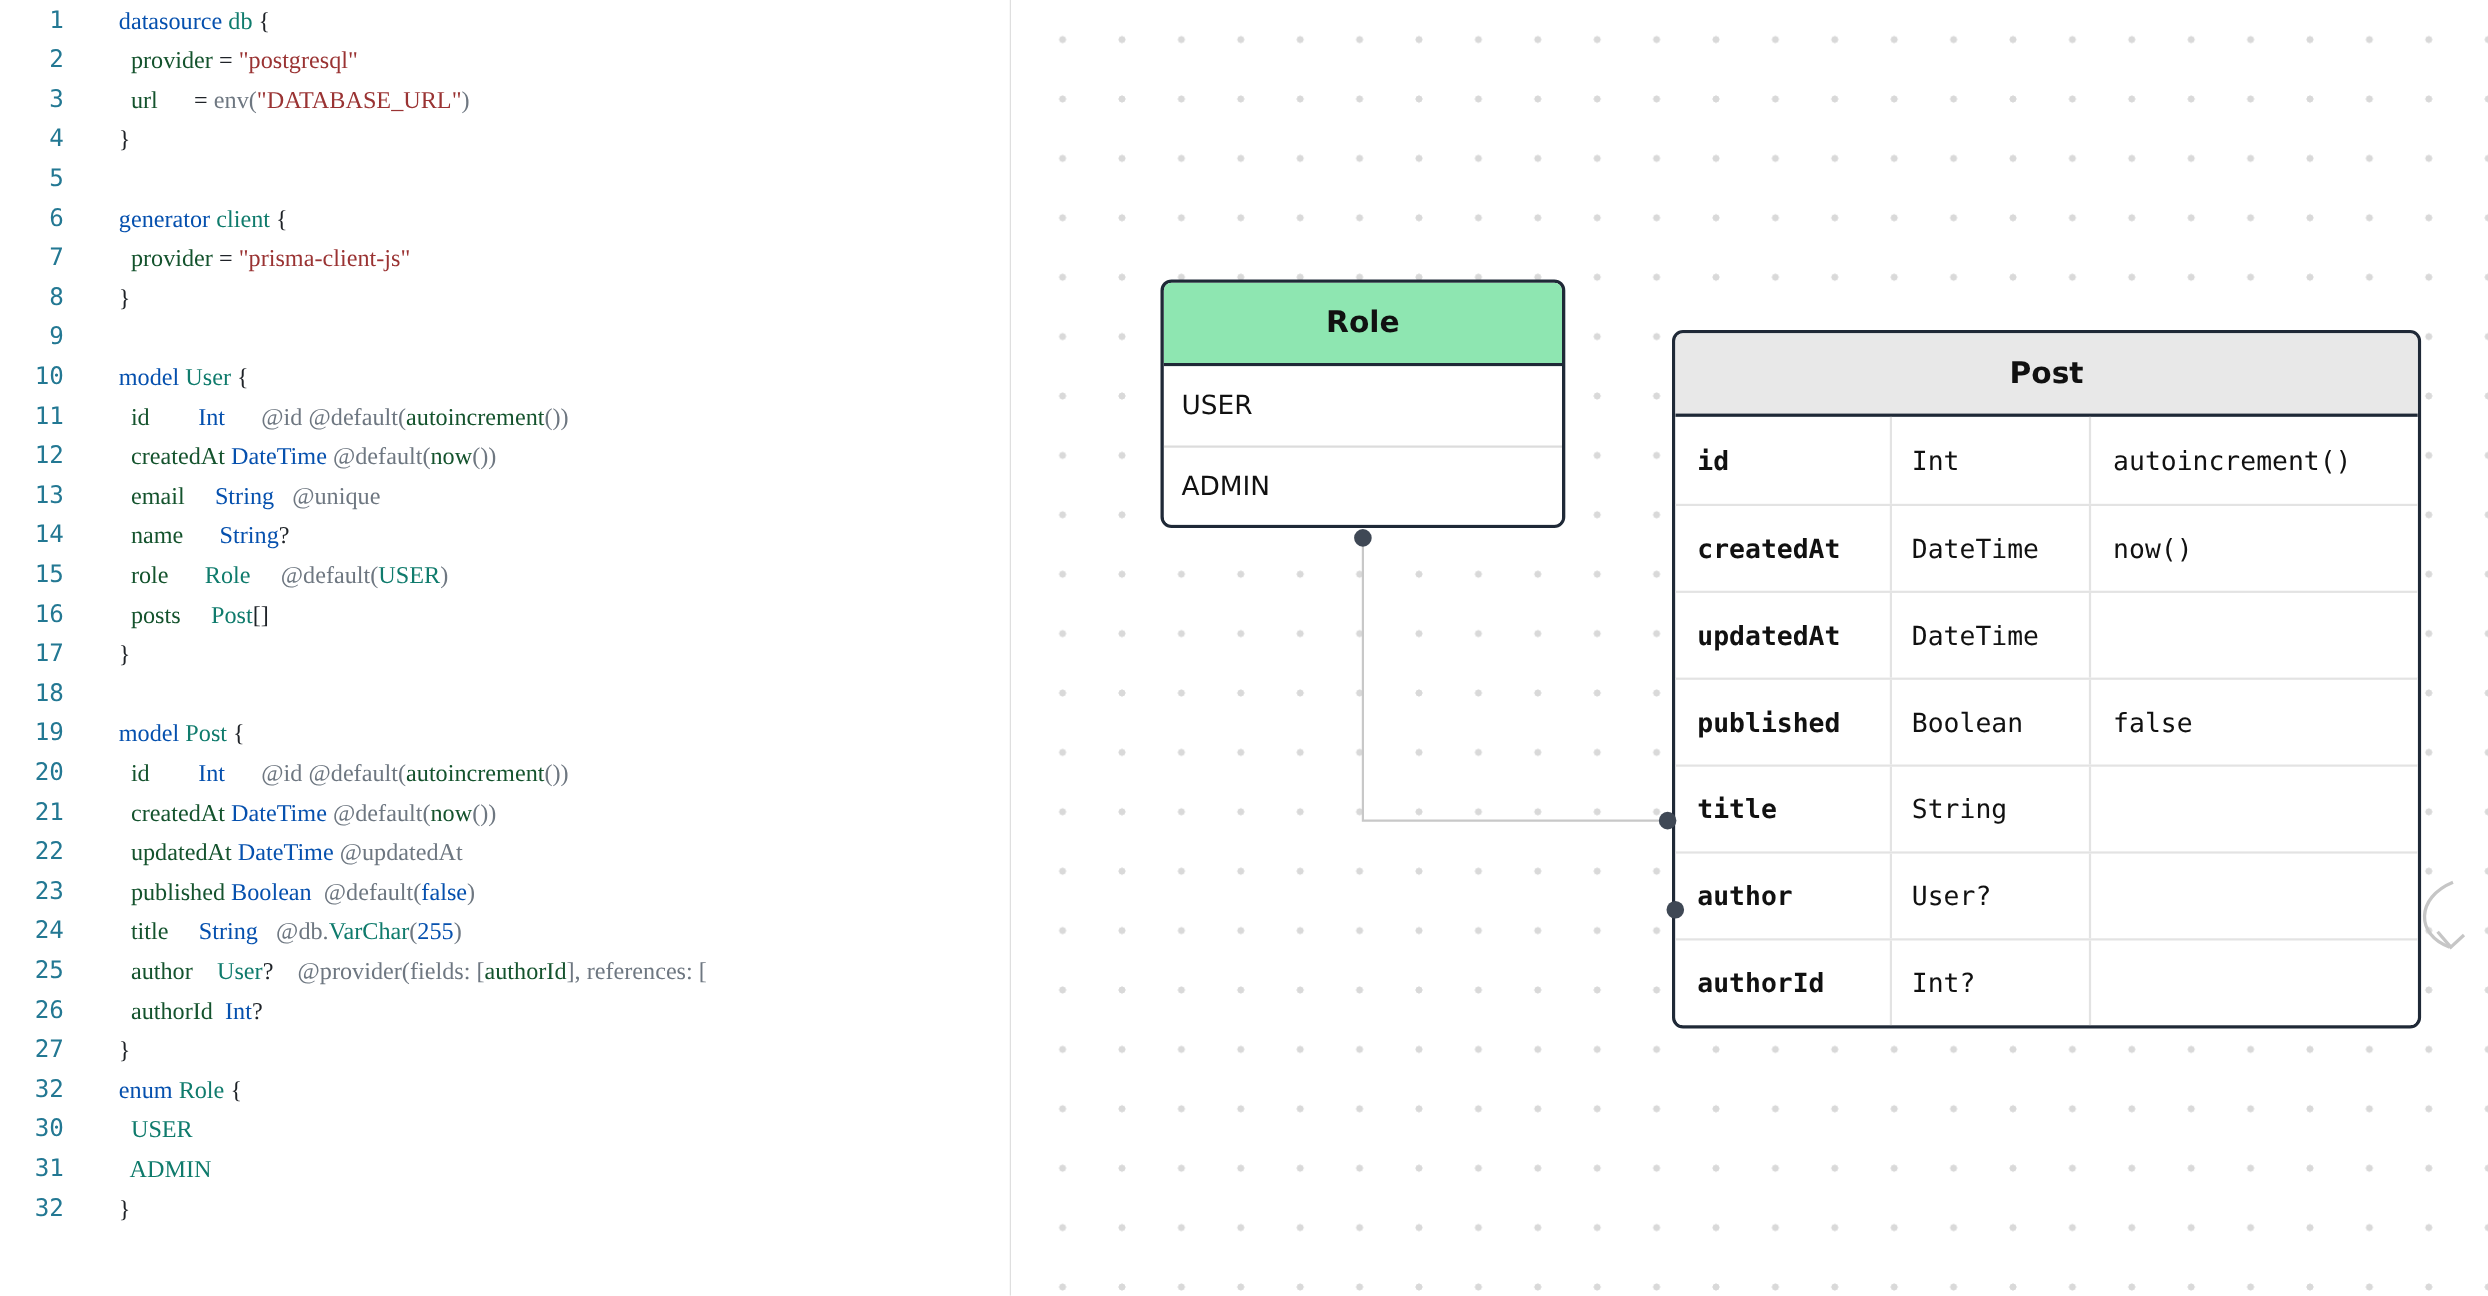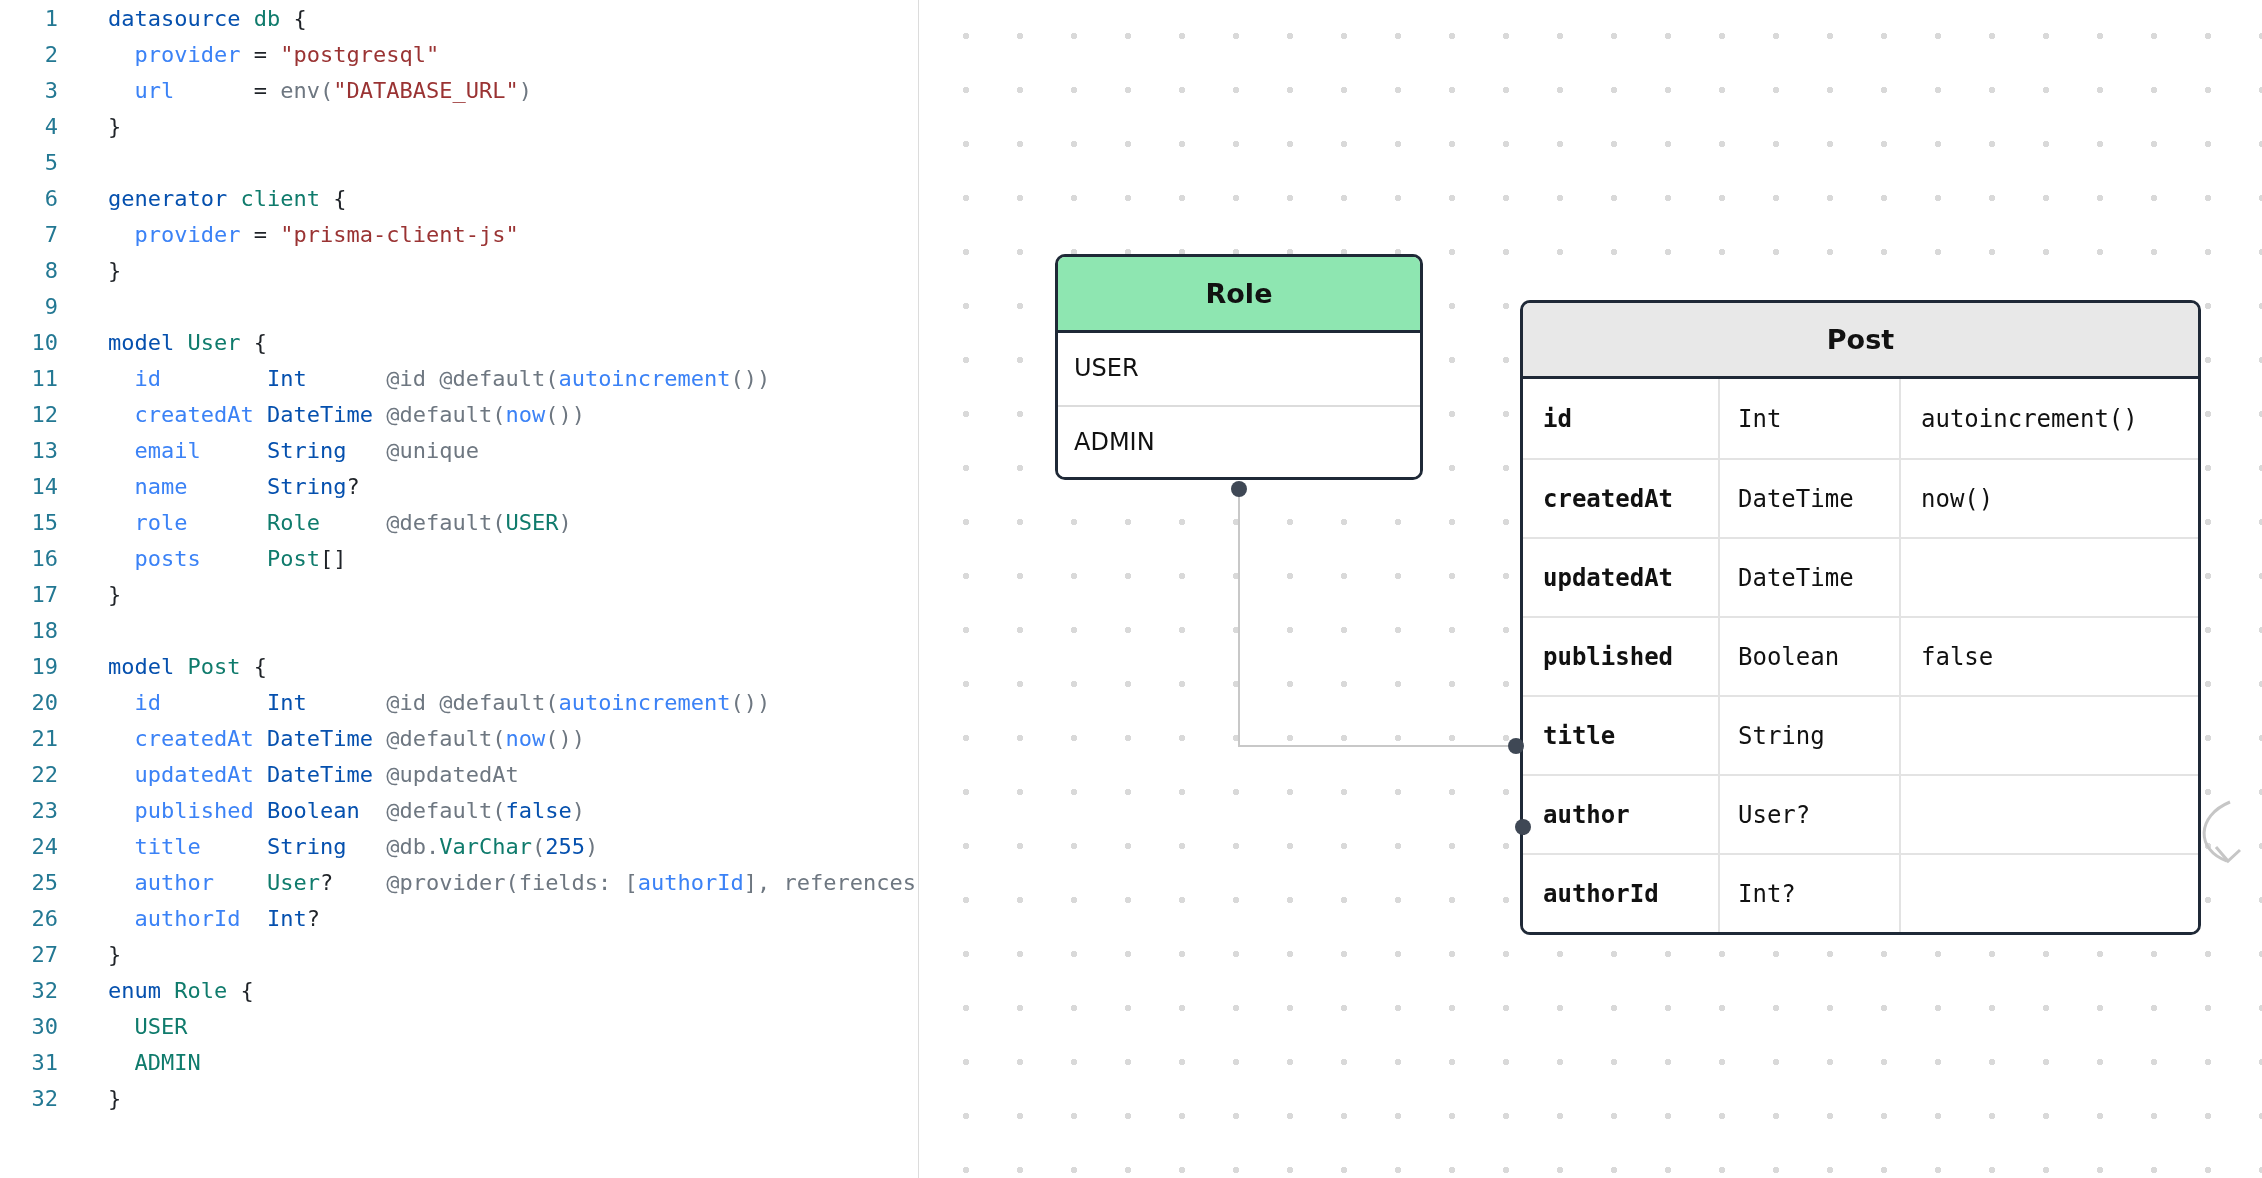--- a/index.html
+++ b/index.html
@@ -6,26 +6,26 @@
   html,body { width:2262px; height:1178px; overflow:hidden; background:#ffffff;
               font-family:"DejaVu Sans Mono", monospace; }
   .app { display:flex; width:2262px; height:1178px; }
 
   
   .editor-pane { width:946px; height:100%; flex-shrink:0; background:#fff; position:relative; }
   .editor-content { width:919px; height:100%; overflow:hidden;
                     border-right:1px solid #dcdcdc; padding-top:1px; }
   .line { display:flex; height:36px; line-height:36px; font-size:22px; white-space:pre; }
   .ln { width:58px; text-align:right; color:#237893; flex-shrink:0; }
-  .lc { margin-left:50px; white-space:pre; }
+  .lc { margin-left:50px; white-space:pre;font-family:Liberation Serif, serif; }
   .tk-kw  { color:#0550ae; }
   .tk-ty  { color:#0550ae; }
   .tk-lit { color:#0550ae; }
   .tk-ent { color:#0f7b6c; }
-  .tk-prop{ color:#3b82f6; }
+  .tk-prop{ color:#14532d; }
   .tk-str { color:#9a3333; }
   .tk-attr{ color:#6e7781;text-align:center; }
   .tk-pl  { color:#1f2328; }
 
   
   .canvas { flex:1; position:relative; background-color:#fff;
             background-image:radial-gradient(circle, #d9d9d9 3px, transparent 3.4px);
             background-size:54px 54px; background-position:-7px 9px; }
   .relations { position:absolute; left:0; top:0; width:1316px; height:1178px;
                z-index:5; pointer-events:none; }

